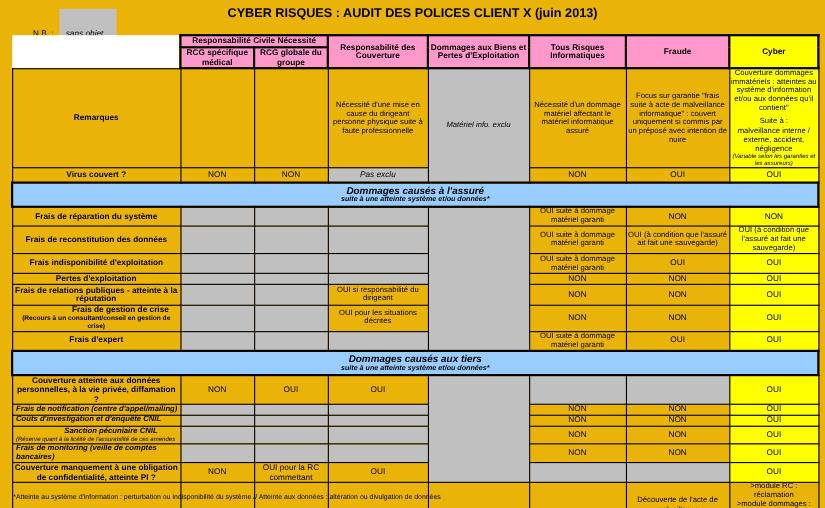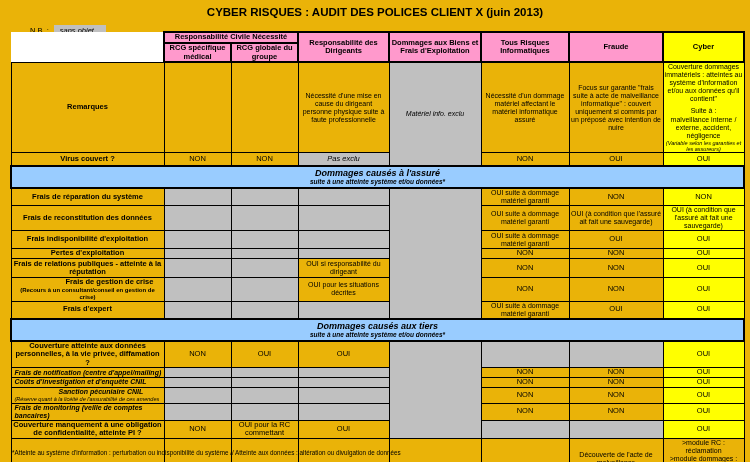--- a/index.html
+++ b/index.html
@@ -1,21 +1,21 @@
 <!DOCTYPE html>
 <html><head>
 <meta charset="utf-8">
 <style>
   * { box-sizing: border-box; }
   html,body { margin:0; padding:0; }
   body { font-family:"Liberation Sans", sans-serif; background:#fff; }
   #page { position:relative; width:750px; height:462px; background:#eab308; overflow:hidden; }
   #title { position:absolute; top:6px; left:0; width:100%; text-align:center; font-size:11.5px; font-weight:bold; color:#000; }
   #nb { position:absolute; top:26px; left:30px; font-size:7.5px; color:#000; }
-  #nb .val { background:#c0c0c0; font-style:italic; padding:1px 12px 1px 6px; margin-left:5px; }
+  #nb .val { background:#c0c0c0; font-style:italic; padding:18px 12px 1px 6px; margin-left:5px; }
   table { position:absolute; left:10px; top:31px; width:733px; border-collapse:collapse; table-layout:fixed; }
   td { border:1px solid #000; font-size:7.5px; line-height:1.15; color:#000; text-align:center; vertical-align:middle; padding:0 1px; overflow:hidden; word-wrap:break-word; }
   td.nob { border:none; background:#fff; }
   .p { background:#ff99cc; font-weight:bold; border-width:2px; }
   .y { background:#ffff00; }
   .yh { background:#ffff00; font-weight:bold; border-width:2px;margin-left:40px; }
   .g { background:#c0c0c0;font-style:italic; }
   .band { background:#99ccff; border-width:2px; padding:1px 0; }
   .band .t1 { display:block; font-weight:bold; font-style:italic; font-size:9px; }
   .band .t2 { display:block; font-weight:bold; font-style:italic; font-size:6.5px; }
@@ -50,22 +50,22 @@
       <col style="width:92px">
         <col style="width:88px">
         <col style="width:94px">
         <col style="width:81px">
     </colgroup>
 
     <tbody>
         <tr style="height:11px">
       <td class="nob" rowspan="2"></td>
       <td class="p" colspan="2">Responsabilité Civile Nécessité</td>
-      <td class="p" rowspan="2">Responsabilité des Dirigeants</td>
-      <td class="p" rowspan="2">Dommages aux Biens et Frais d'Exploitation</td>
+      <td class="p" rowspan="2">Responsabilité des Couverture</td>
+      <td class="p" rowspan="2">Dommages aux Biens et Pertes d'Exploitation</td>
       <td class="p" rowspan="2">Tous Risques Informatiques</td>
       <td class="p" rowspan="2">Fraude</td>
       <td class="yh" rowspan="2">Cyber</td>
     </tr>
     <tr style="height:18px">
       <td class="p">RCG spécifique médical</td>
       <td class="p">RCG globale du groupe</td>
     </tr>
 
     <tr style="height:88px">

